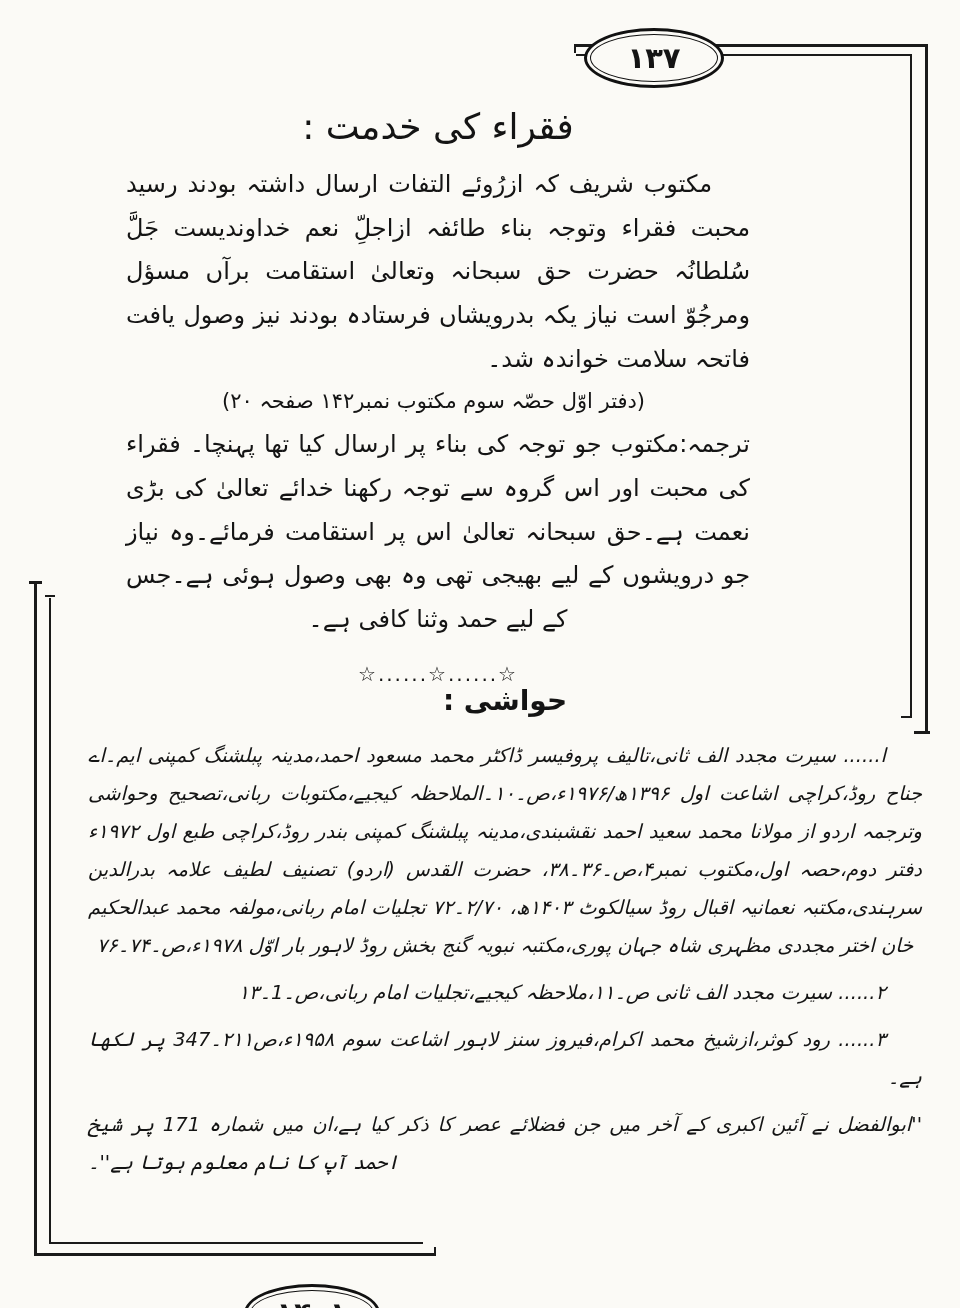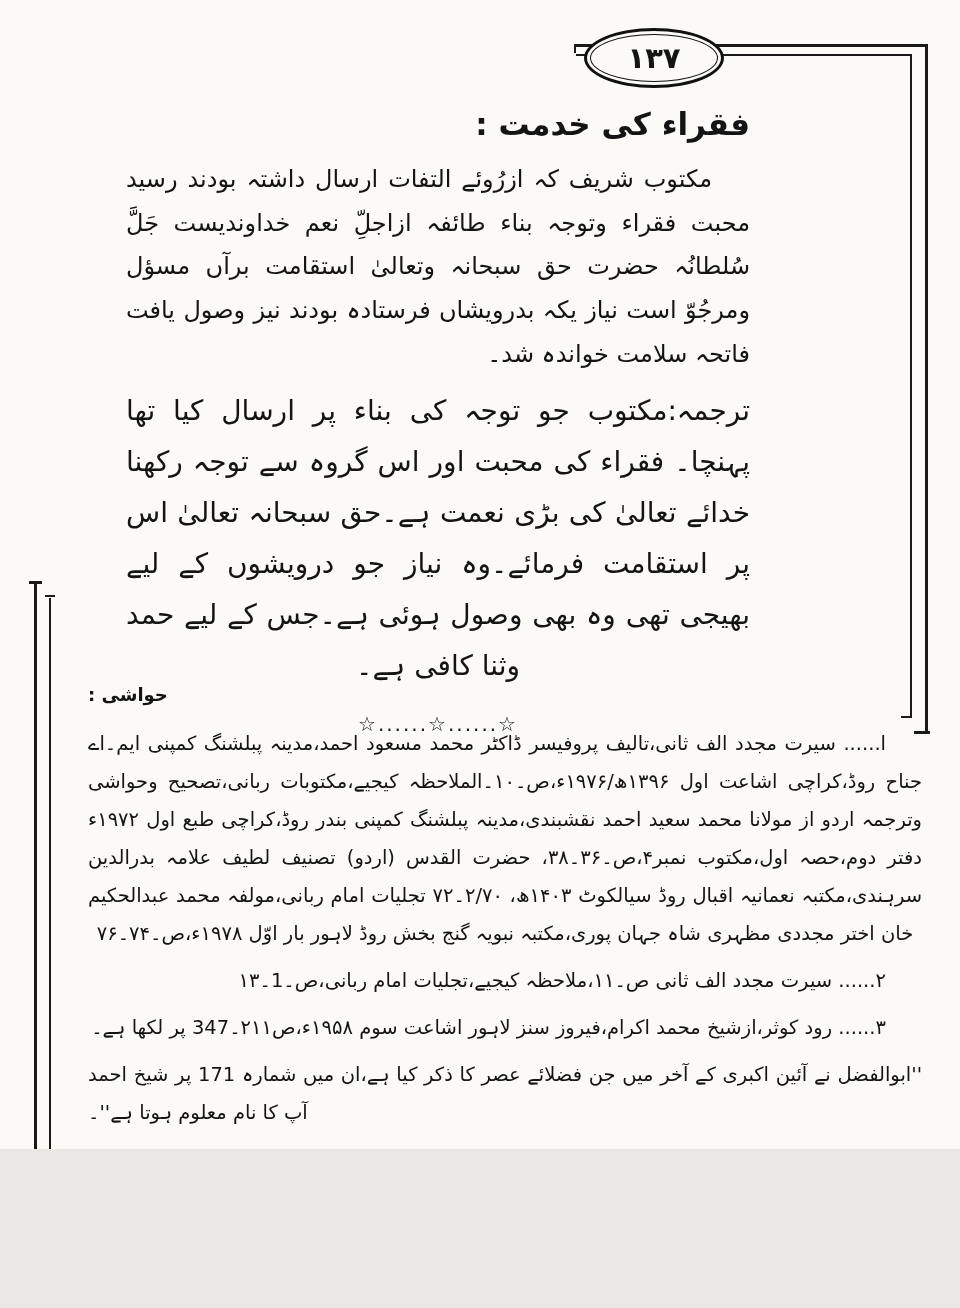--- a/index.html
+++ b/index.html
@@ -1,19 +1,19 @@
 <!DOCTYPE html>
 <html lang="ur" dir="rtl"><head>
 <meta charset="utf-8">
 <title>Scanned Urdu Book Page</title>
 <style>
   html,body{margin:0;padding:0;background:#e9e7e2;}
   #page{
     position:relative;
-    width:960px;height:1149px;
+    width:960px;height:1308px;
     margin:0 auto;
     background:#fbfaf6;
     color:#141414;
     font-family:"DejaVu Sans", sans-serif;
     overflow:hidden;
   }
   .bline{position:absolute;background:#1a1a1a;}
   
   .oval{
     position:absolute;
@@ -27,46 +27,46 @@
     border:1.5px solid #111;border-radius:50%;
     display:flex;align-items:center;justify-content:center;
   }
   .oval .num{font-size:29px;font-weight:bold;letter-spacing:1px;}
   
   .content{
     position:absolute;left:126px;top:106px;width:624px;
     direction:rtl;
   }
   .heading{
-    font-size:31px;font-weight:bold;text-align:right;margin:0 0 16px 0;
+    font-size:36px;font-weight:normal;text-align:center;margin:0 0 16px 0;
   }
   .maktub{
     font-size:24px;line-height:1.82;text-align:justify;
     text-indent:38px;margin:0;font-weight:500;
   }
   .reference{
     font-size:21px;margin:8px 0 2px 0;text-align:left;padding-left:96px;
   }
   .translation{
-    font-size:28px;line-height:1.82;text-align:justify;
+    font-size:24px;line-height:1.82;text-align:justify;
     text-align-last:center;margin:10px 0 0 0;
   }
   .stars{
     text-align:center;font-size:20px;margin-top:20px;letter-spacing:2px;
   }
   
   .footnotes{
     position:absolute;left:88px;top:684px;width:834px;direction:rtl;
   }
   .fn-heading{
-    font-size:18px;font-weight:bold;text-align:left;margin:0 0 20px 0;
+    font-size:28px;font-weight:bold;text-align:center;margin:0 0 20px 0;
   }
   .footnote p{
     font-size:19.5px;line-height:1.95;text-align:justify;
-    margin:0 0 9px 0;text-indent:36px;
+    margin:0 0 9px 0;text-indent:36px;font-style:italic;
   }
   .footnote .fn-quote{
     text-indent:0;text-align-last:left;
   }
   .footnote.fn1 .fn-text{text-align-last:center;}
 </style>
 </head>
 <body>
 
 <div id="page">
@@ -95,20 +95,21 @@
 
   <div class="oval" style="left:244px;top:1284px;width:130px;height:52px;">
     <div class="inner">
       <span class="num">۱۴۰۱</span>
     </div>
   </div>
 
   <div class="content">
     <h2 class="heading">فقراء کی خدمت :</h2>
     <p class="maktub">مکتوب شریف کہ ازرُوئے التفات ارسال داشتہ بودند رسید محبت فقراء وتوجہ بناء طائفہ ازاجلِّ نعم خداوندیست جَلَّ سُلطانُہ حضرت حق سبحانہ وتعالیٰ استقامت برآں مسؤل ومرجُوّ است نیاز یکہ بدرویشاں فرستادہ بودند نیز وصول یافت فاتحہ سلامت خواندہ شد۔</p>
+    <p class="reference">(دفتر اوّل حصّہ سوم مکتوب نمبر۱۴۲ صفحہ ۲۰)</p>
     <p class="translation">ترجمہ:مکتوب جو توجہ کی بناء پر ارسال کیا تھا پہنچا۔ فقراء کی محبت اور اس گروہ سے توجہ رکھنا خدائے تعالیٰ کی بڑی نعمت ہے۔حق سبحانہ تعالیٰ اس پر استقامت فرمائے۔وہ نیاز جو درویشوں کے لیے بھیجی تھی وہ بھی وصول ہوئی ہے۔جس کے لیے حمد وثنا کافی ہے۔</p>
     <div class="stars">☆......☆......☆</div>
   </div>
 
   <div class="footnotes">
     <h3 class="fn-heading">حواشی :</h3>
 
     <div class="footnote fn1">
       <p class="fn-text"><span>ا......</span> <span>سیرت مجدد الف ثانی،تالیف پروفیسر ڈاکٹر محمد مسعود احمد،مدینہ پبلشنگ کمپنی ایم۔اے جناح روڈ،کراچی اشاعت اول ۱۳۹۶ھ/۱۹۷۶ء،ص۔۱۰۔الملاحظہ کیجیے،مکتوبات ربانی،تصحیح وحواشی وترجمہ اردو از مولانا محمد سعید احمد نقشبندی،مدینہ پبلشنگ کمپنی بندر روڈ،کراچی طبع اول ۱۹۷۲ء دفتر دوم،حصہ اول،مکتوب نمبر۴،ص۔۳۶۔۳۸، حضرت القدس (اردو) تصنیف لطیف علامہ بدرالدین سرہندی،مکتبہ نعمانیہ اقبال روڈ سیالکوٹ ۱۴۰۳ھ، ۲/۷۰۔۷۲ تجلیات امام ربانی،مولفہ محمد عبدالحکیم خان اختر مجددی مظہری شاہ جہان پوری،مکتبہ نبویہ گنج بخش روڈ لاہور بار اوّل ۱۹۷۸ء،ص۔۷۴۔۷۶</span></p>
     </div>

